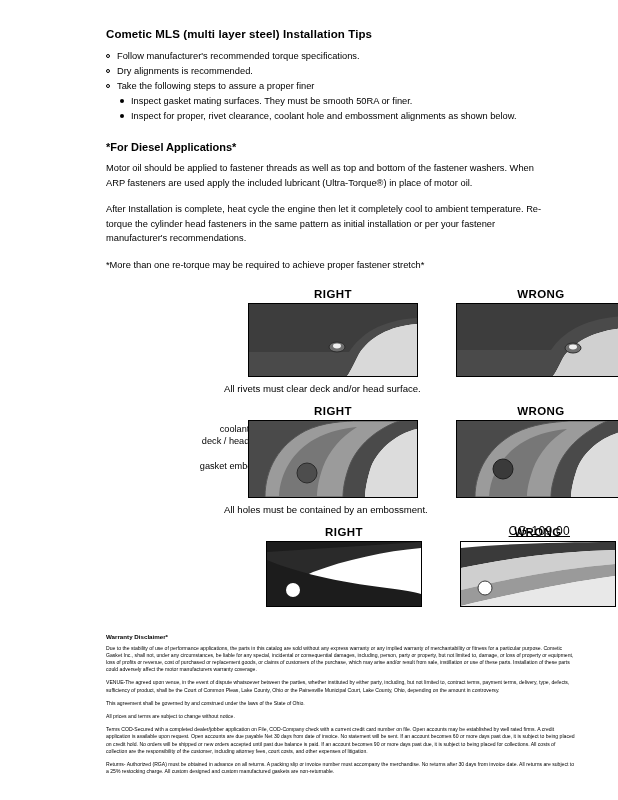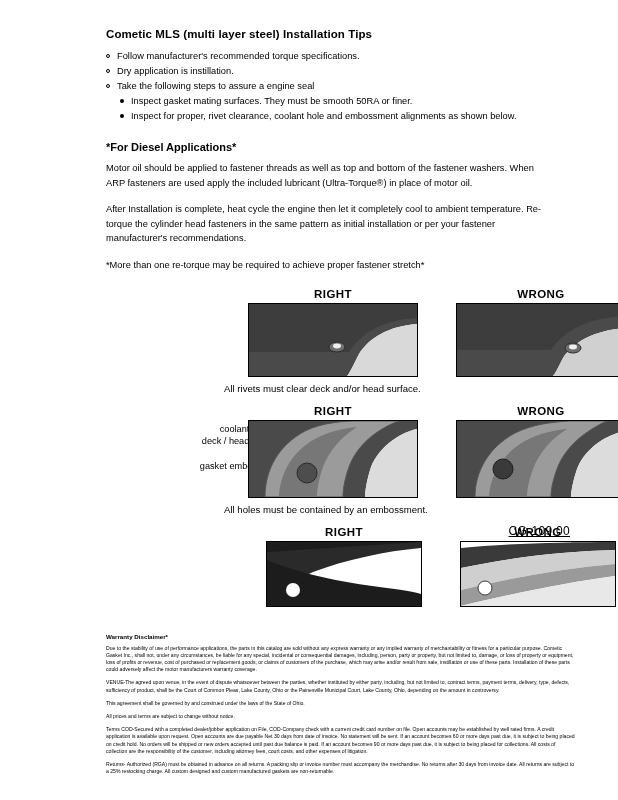--- a/index.html
+++ b/index.html
@@ -179,22 +179,22 @@
 </style>
 </head>
 <body>
 
 <div class="page">
 
   <h1 class="title">Cometic MLS (multi layer steel) Installation Tips</h1>
 
   <ul class="bullet-list">
     <li><span class="hollow-dot"></span><span>Follow manufacturer's recommended torque specifications.</span></li>
-    <li><span class="hollow-dot"></span><span>Dry application is instillation.</span></li>
-    <li><span class="hollow-dot"></span><span>Take the following steps to assure a engine seal</span></li>
+    <li><span class="hollow-dot"></span><span>Dry alignments is recommended.</span></li>
+    <li><span class="hollow-dot"></span><span>Take the following steps to assure a proper finer</span></li>
   </ul>
 
   <ul class="sub-list" style="margin-left:76px;">
     <li><span class="solid-dot"></span><span>Inspect gasket mating surfaces.  They must be smooth 50RA or finer.</span></li>
     <li><span class="solid-dot"></span><span>Inspect for proper, rivet clearance, coolant hole and embossment alignments as shown below.</span></li>
   </ul>
 
   <h2 class="subhead">*For Diesel Applications*</h2>
   <p class="para">Motor oil should be applied to fastener threads as well as top and bottom of the fastener washers. When ARP fasteners are used apply the included lubricant (Ultra-Torque®) in place of motor oil.</p>
   <p class="para">After Installation is complete, heat cycle the engine then let it completely cool to ambient temperature. Re-torque the cylinder head fasteners in the same pattern as initial installation or per your fastener manufacturer's recommendations.</p>

